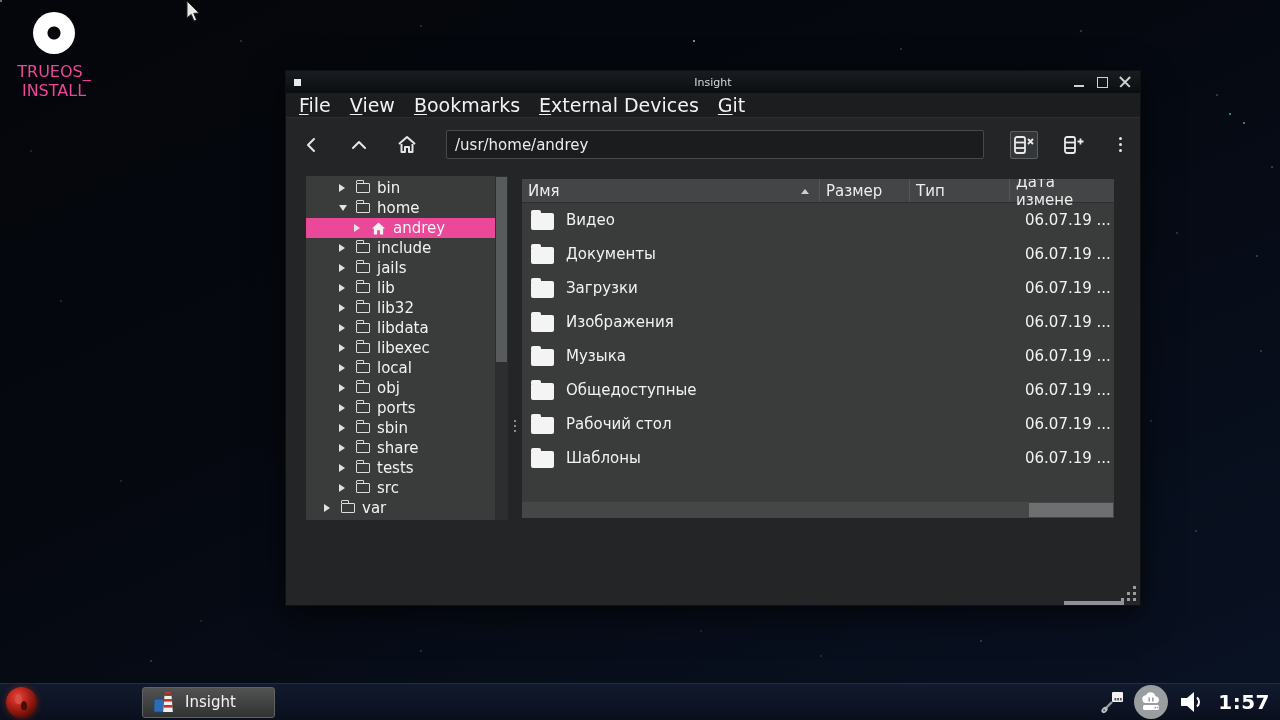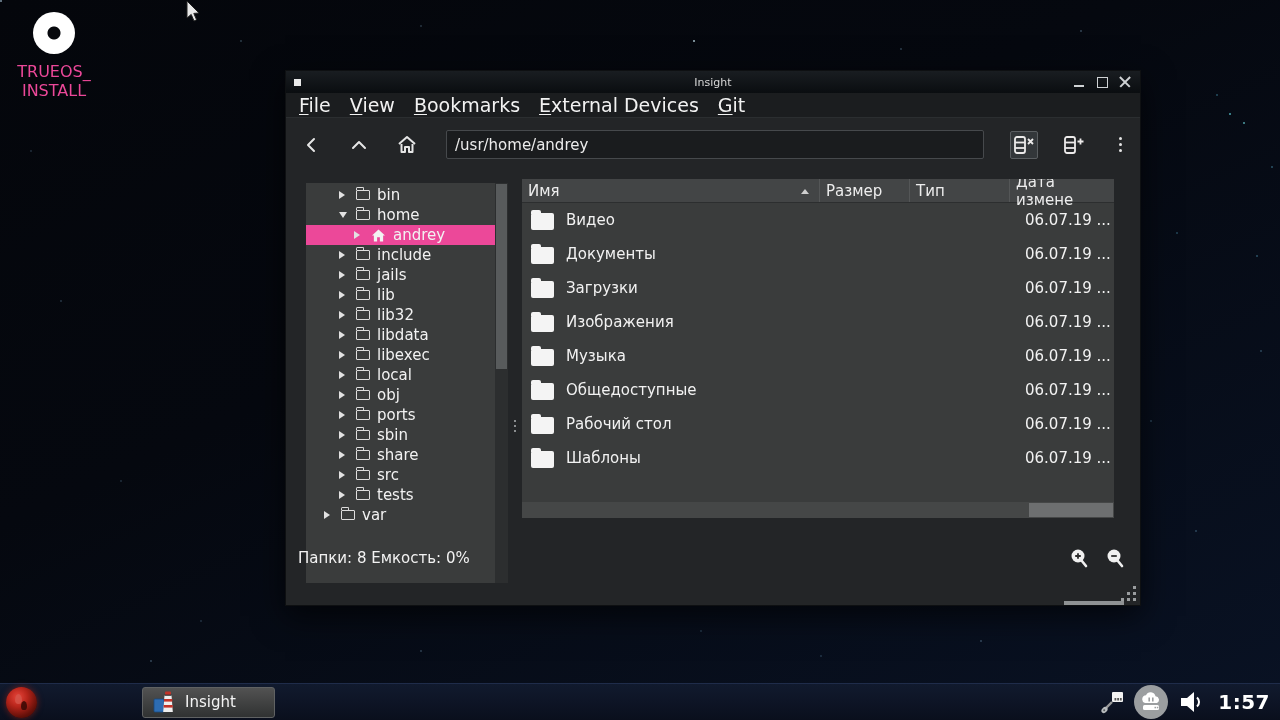--- a/index.html
+++ b/index.html
@@ -56,21 +56,21 @@
   .tbtn { width:26px; height:26px; display:flex; align-items:center; justify-content:center; }
   .pathfield { flex:1; height:29px; margin:0 4px; background:#1a1c1e; border:1px solid #46494c;
                border-radius:2px; color:#ececec; font-size:15px; padding:0 8px;
                font-family:"DejaVu Sans","Liberation Sans",sans-serif; outline:none; }
   .tabbtn { width:28px; height:28px; display:flex; align-items:center; justify-content:center; border-radius:2px; }
   .tabbtn.active { background:#33373a; border:1px solid #5a5e61; }
   .kebab { width:20px; height:28px; display:flex; flex-direction:column; align-items:center; justify-content:center; gap:3px; }
   .kebab i { width:3px; height:3px; background:#e5e5e5; border-radius:50%; }
 
   
-  .sidebar { position:absolute; left:20px; top:112px; width:202px; height:400px; background:#3a3c3c; }
+  .sidebar { position:absolute; left:20px; top:105px; width:202px; height:344px; background:#3a3c3c; }
   .treescroll { position:absolute; right:0; top:0; bottom:0; width:13px; background:#2c2e2f; }
   .treescroll .handle { position:absolute; left:1px; right:1px; top:1px; height:185px; background:#585b5c; }
   .tree { position:absolute; left:0; top:2px; right:13px; }
   .titem { height:20px; display:flex; align-items:center; font-size:15px; color:#f2f2f2; }
   .titem.lvl1 { padding-left:18px; } .titem.lvl2 { padding-left:33px; } .titem.lvl3 { padding-left:48px; }
   .titem.selected { background:#ec4899; }
   .exp { width:10px; margin-right:7px; display:inline-block; }
   .exp.c::after { content:''; display:block; width:0; height:0;
     border-left:6px solid #e2e2e2; border-top:4.5px solid transparent; border-bottom:4.5px solid transparent; }
   .exp.e::after { content:''; display:block; width:0; height:0;
@@ -279,26 +279,26 @@
         <span>sbin</span>
       </div>
       <div class="titem lvl2">
         <span class="exp c"></span>
         <span class="tfolder"></span>
         <span>share</span>
       </div>
       <div class="titem lvl2">
         <span class="exp c"></span>
         <span class="tfolder"></span>
+        <span>tests</span>
+      </div>
+      <div class="titem lvl2">
+        <span class="exp c"></span>
+        <span class="tfolder"></span>
         <span>src</span>
-      </div>
-      <div class="titem lvl2">
-        <span class="exp c"></span>
-        <span class="tfolder"></span>
-        <span>tests</span>
       </div>
       <div class="titem lvl1">
         <span class="exp c"></span>
         <span class="tfolder"></span>
         <span>var</span>
       </div>
     </div>
     <div class="treescroll">
       <div class="handle"></div>
     </div>
@@ -368,35 +368,20 @@
       <span class="lfolder"></span>
       <span class="fname">Шаблоны</span>
       <span class="fdate">06.07.19 ...</span>
     </div>
 
     <div class="hscroll">
       <div class="handle"></div>
     </div>
   </div>
 
-  <div class="statusbar">
-    <span>Папки: 8 Емкость: 0%</span>
-    <div class="zoombtns">
-      <svg width="22" height="22" viewBox="0 0 22 22">
-        <circle cx="10" cy="9" r="6.5" fill="#f0f0f0"></circle>
-        <path d="M10 6.2 L10 11.8 M7.2 9 L12.8 9" stroke="#2c2c2c" stroke-width="1.8"></path>
-        <line x1="13.5" y1="13.5" x2="18" y2="19" stroke="#f0f0f0" stroke-width="2.6" stroke-linecap="round"></line>
-      </svg>
-      <svg width="22" height="22" viewBox="0 0 22 22">
-        <circle cx="10" cy="9" r="6.5" fill="#f0f0f0"></circle>
-        <path d="M7.2 9 L12.8 9" stroke="#2c2c2c" stroke-width="1.8"></path>
-        <line x1="13.5" y1="13.5" x2="18" y2="19" stroke="#f0f0f0" stroke-width="2.6" stroke-linecap="round"></line>
-      </svg>
-    </div>
-  </div>
 
   <div class="resize-grip">
     <i style="right:0;bottom:0"></i>
       <i style="right:6px;bottom:0"></i>
       <i style="right:12px;bottom:0"></i>
     <i style="right:0;bottom:6px"></i>
       <i style="right:6px;bottom:6px"></i>
     <i style="right:0;bottom:12px"></i>
   </div>
   <div class="frame-accent"></div>

